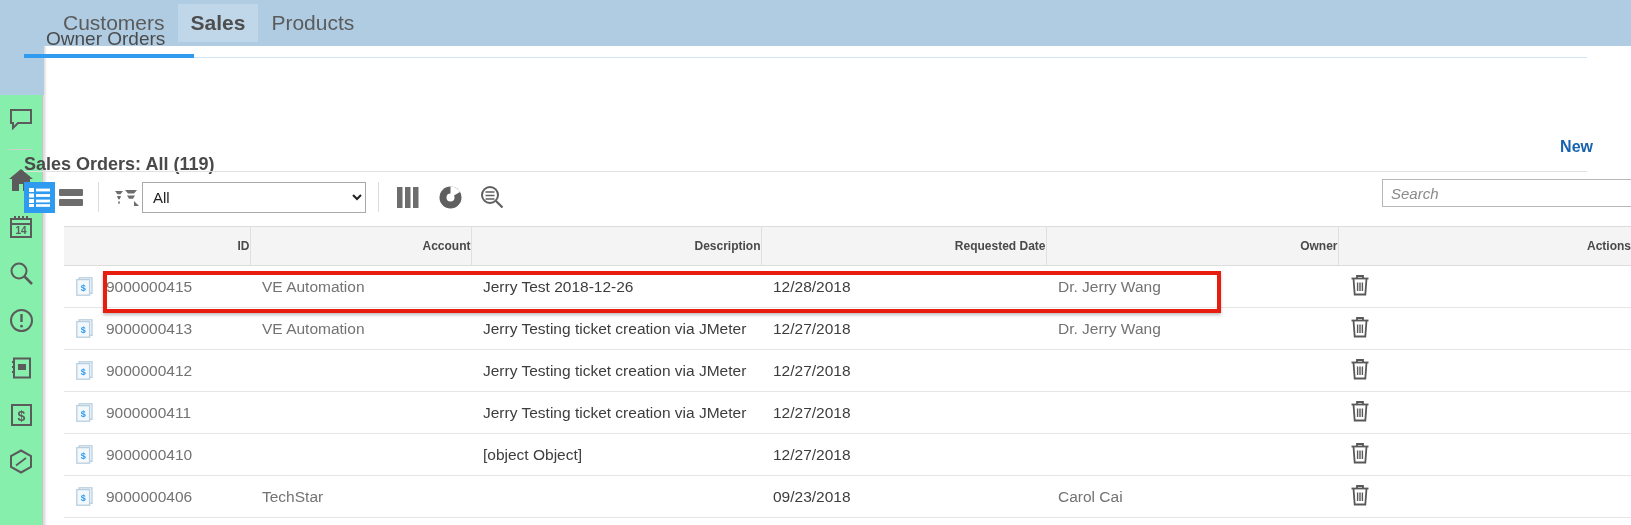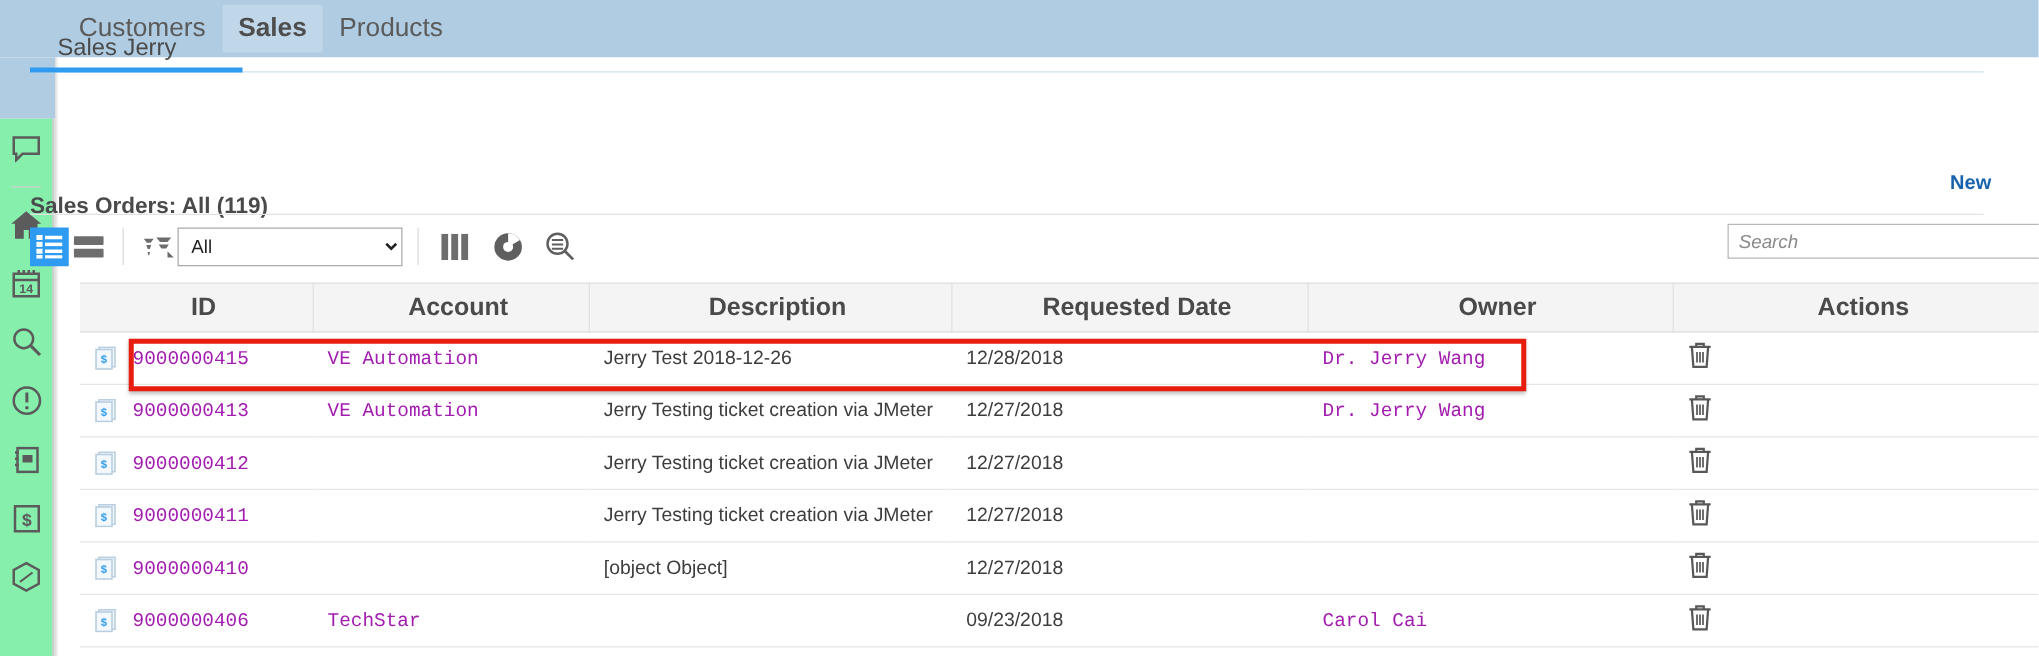--- a/index.html
+++ b/index.html
@@ -102,21 +102,21 @@
   .tb-seg { display: flex; align-items: center; }
   .tb-btn {
     width: 31px; height: 31px; display: flex; align-items: center;
     justify-content: center; color: #6d6d6d; cursor: pointer;
   }
   .tb-btn.sel { background: #2e9bf0; color: #ffffff; }
   .tb-div {
     width: 1px; height: 30px; background: #dcdcdc; margin: 0 12px;
   }
   .tb-select {
-    width: 180px; height: 31px; border: 1px solid #a9a9a9; background: #fff;
+    width: 224px; height: 31px; border: 1px solid #a9a9a9; background: #fff;
     font-size: 15px; color: #222; padding: 0 6px;
     font-family: "Liberation Sans", sans-serif;
   }
   .tb-icon-big {
     width: 34px; height: 32px; display: flex; align-items: center;
     justify-content: center; color: #6d6d6d; cursor: pointer; margin-right: 8px;
   }
   .search-box {
     position: absolute; left: 1382px; top: 179px;
     width: 298px; height: 28px; border: 1px solid #b7b7b7; background: #fff;
@@ -124,31 +124,31 @@
     padding: 0 8px; font-family: "Liberation Sans", sans-serif;
   }
   .search-box::placeholder { color: #8a8a8a; font-style: italic; }
 
   
   .tbl {
     position: absolute; left: 64px; top: 226px; width: 1567px;
     border-collapse: collapse; table-layout: fixed;
   }
   .tbl th {
-    background: #f4f4f4; text-align: center; font-size: 20px; font-weight: bold;
+    background: #f4f4f4; text-align: right; font-size: 12px; font-weight: bold;
     color: #4a4a4a; height: 39px; padding: 0 0 0 12px;
     border-top: 1px solid #dcdcdc; border-bottom: 1px solid #dcdcdc;
     border-right: 1px solid #e0e0e0;
   }
   .tbl th:last-child { border-right: none; }
   .tbl td {
     height: 42px; font-size: 15.5px; color: #3d3d3d; padding: 0 0 0 12px;
     border-bottom: 1px solid #e6e6e6; vertical-align: middle;
   }
-  .tbl a { color: #a21caf; text-decoration: none; cursor: pointer; font-family: Liberation Mono, monospace; }
+  .tbl a { color: #737373; text-decoration: none; cursor: pointer; }
   .c-id   { width: 186px; }
   .c-acc  { width: 221px; }
   .c-desc { width: 290px; }
   .c-date { width: 285px; }
   .c-own  { width: 292px; }
   .c-act  { width: 293px; }
   .idcell { display: flex; align-items: center; gap: 13px; }
   .doc-icon { width: 17px; height: 19px; flex: 0 0 auto; }
   .trash { width: 20px; height: 22px; color: #585858; cursor: pointer; }
 
@@ -225,21 +225,21 @@
         <path d="M7 16.5 17 9" stroke-width="1.6"></path>
       </svg>
     </div>
   </div>
   <div class="rail-divider"></div>
 
   <div class="panel"></div>
   <div class="panel-shadow"></div>
 
   <div class="subtabs">
-    <span class="subtab active">Sales Jerry</span>
+    <span class="subtab active">Owner Orders</span>
   </div>
   <div class="subtab-rule"></div>
   <div class="subtab-underline"></div>
 
   <div class="title">Sales Orders: All (119)</div>
   <div class="new-btn">New</div>
   <div class="title-rule"></div>
 
   <div class="toolbar">
     <div class="tb-seg">

